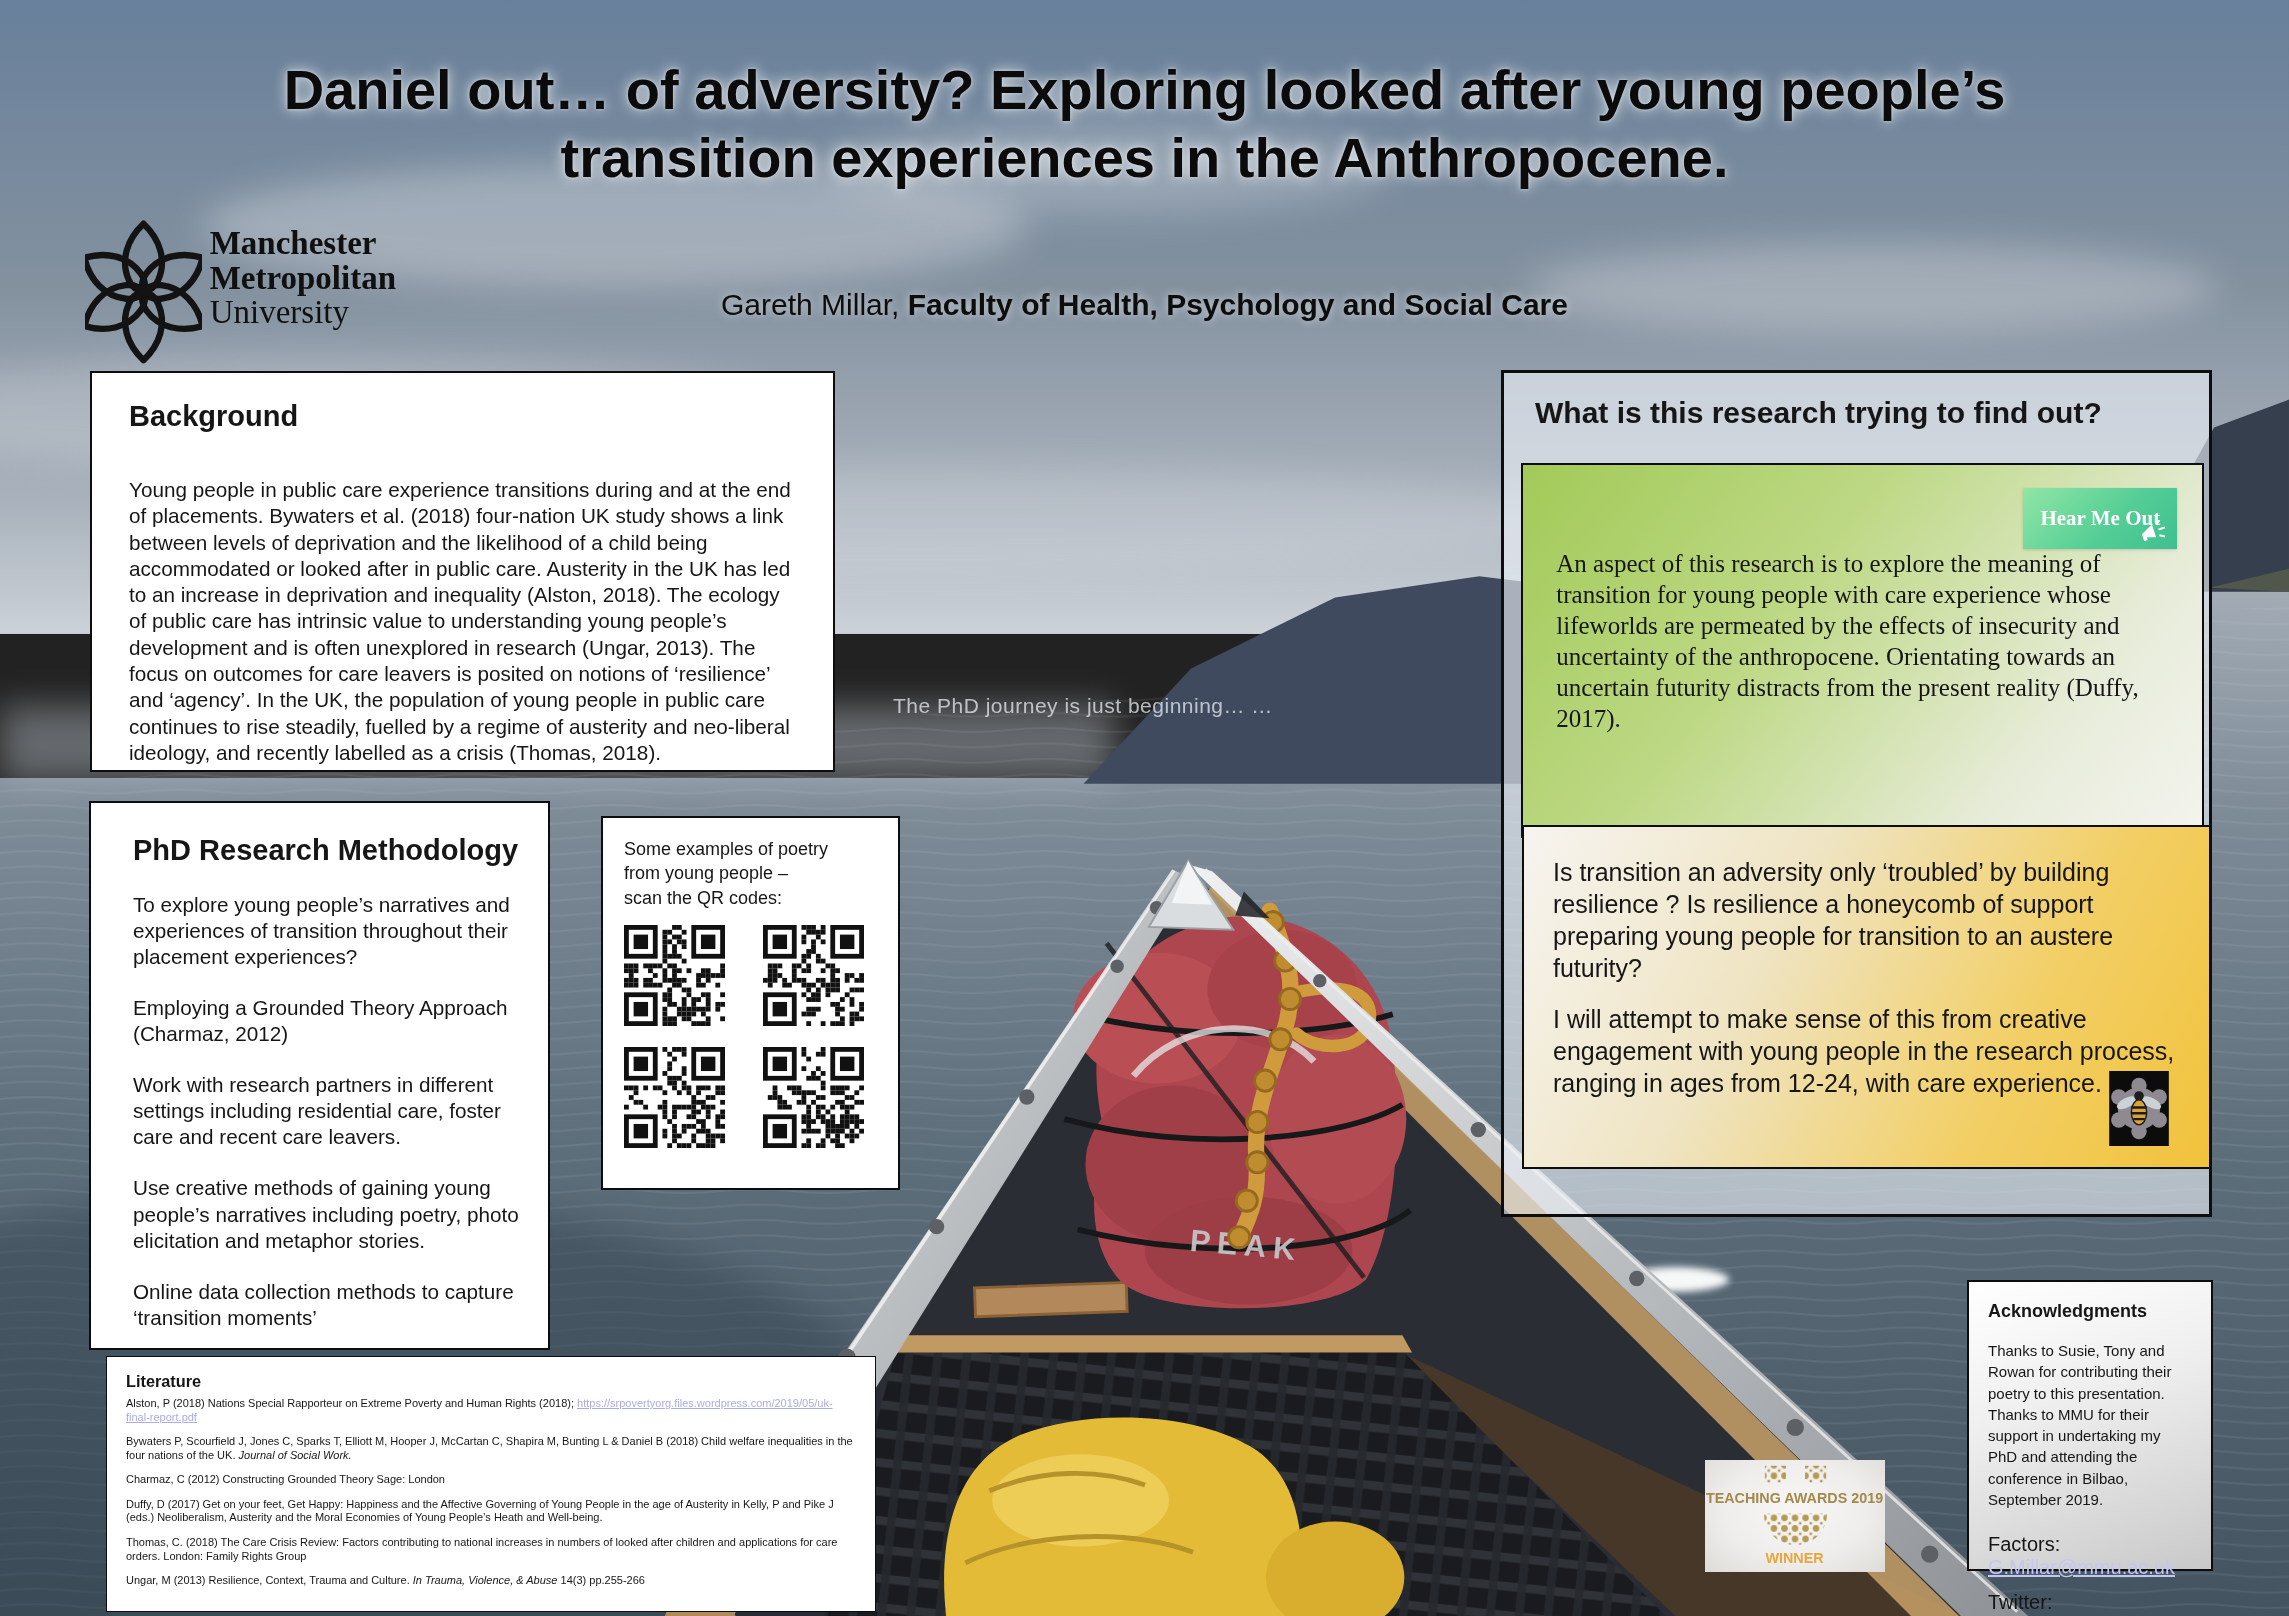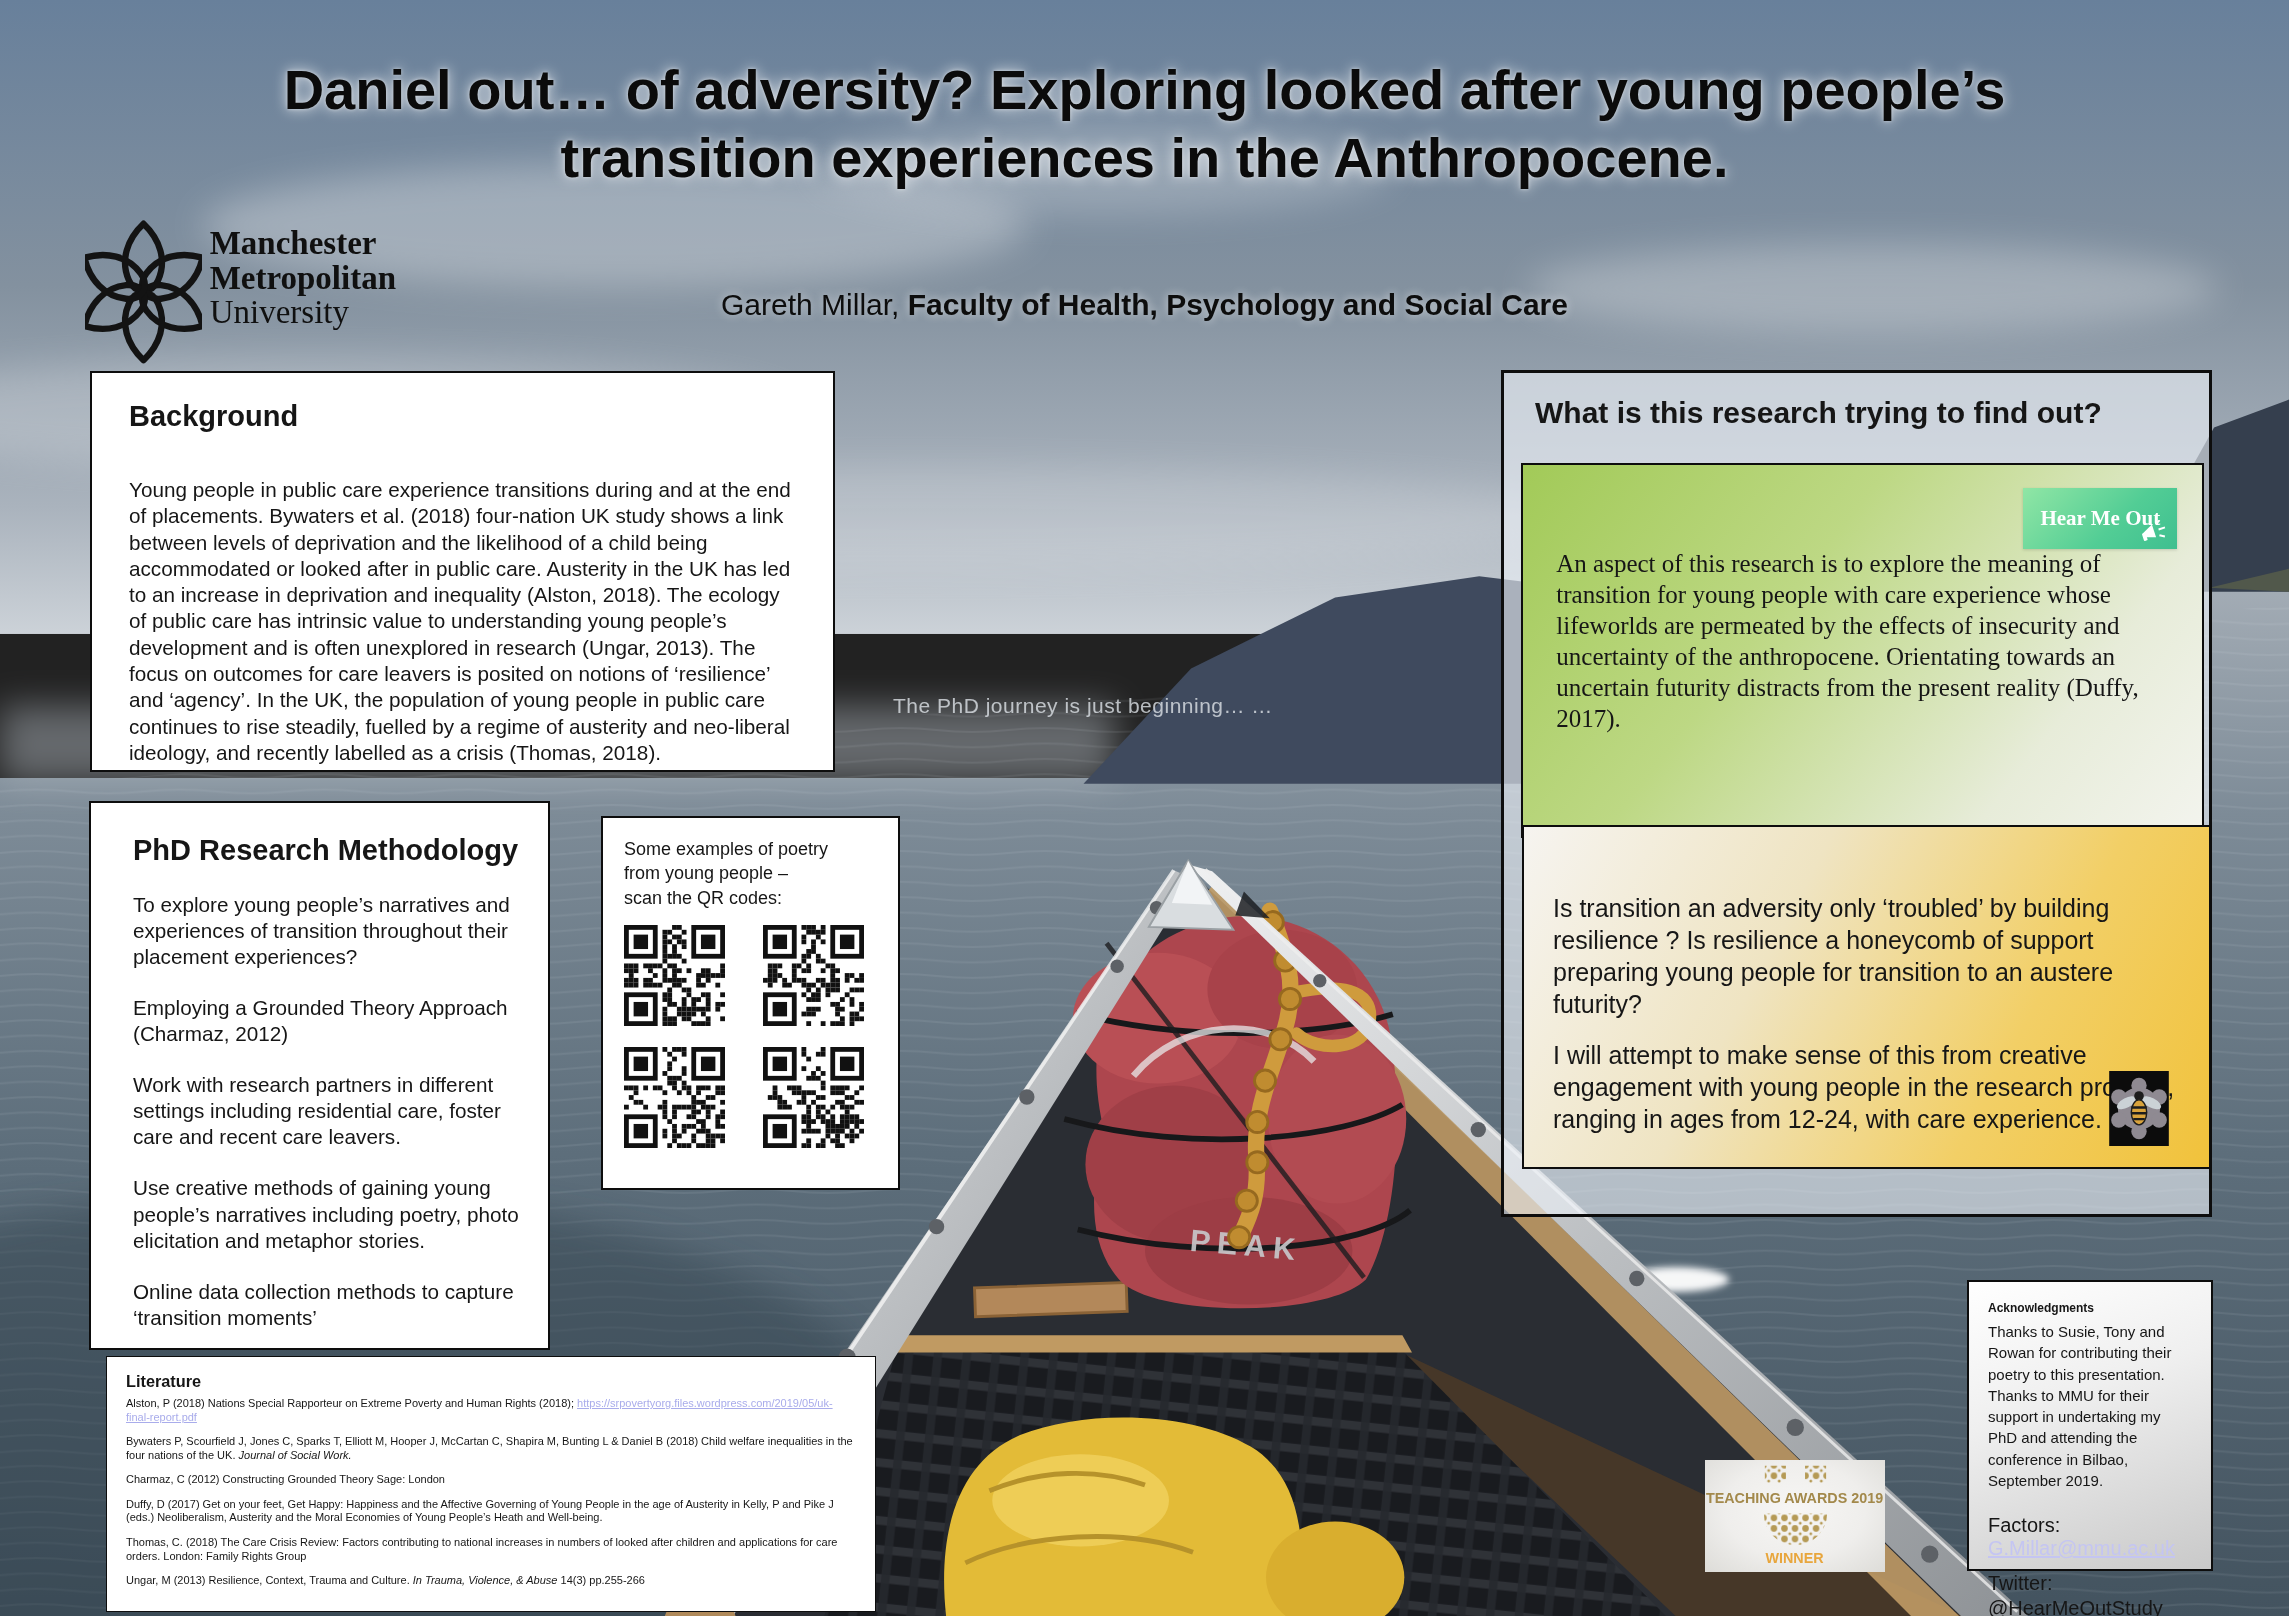--- a/index.html
+++ b/index.html
@@ -57,31 +57,31 @@
     color:#ffffff;font-family:"Liberation Serif",serif;font-weight:bold;font-size:21px;
     display:flex;align-items:center;justify-content:center;
     box-shadow:0 1px 2.9px rgba(0,0,0,.15);
   }
   #hmo-badge svg{position:absolute;right:7.7px;bottom:3.8px;}
   #yellow-box{
     position:absolute;left:18px;top:452px;width:689px;height:344px;box-sizing:border-box;
     border:2.9px solid #0d0d0d;
     background:linear-gradient(118deg,#f6f4f0 0%,#efe4c2 36%,#f2cf66 70%,#f1c23b 100%);
   }
-  #yellow-box .txt{position:absolute;left:29px;top:29px;width:634px;font-size:25px;line-height:1.28;margin-top:36px;}
+  #yellow-box .txt{position:absolute;left:29px;top:29px;width:634px;font-size:25px;line-height:1.28;}
   #yellow-box .txt p{margin:0 0 19px 0;}
   #bee{position:absolute;right:40px;bottom:21px;}
   
   #ack-box{
     left:1967px;top:1280px;width:246px;height:291px;padding:19px 19px;
     background:linear-gradient(160deg,#ffffff 0%,#efefef 40%,#c9c9c9 100%);
     border:2.9px solid #0d0d0d;overflow:visible;
   }
   #ack-box{position:absolute;box-sizing:border-box;z-index:2;}
-  #ack-box .h{font-size:12px;font-weight:bold;margin-bottom:6px;}
+  #ack-box .h{font-size:18px;font-weight:bold;margin-bottom:18px;}
   #ack-box .b{font-size:15px;line-height:1.42;}
   #ack-box .lbl{font-size:20px;margin-top:23px;}
   #ack-box .lbl2{font-size:20px;margin-top:11.5px;}
   #ack-box a{color:#c4c5f2;text-decoration:underline;font-size:20px;}
   #ack-box .handle{font-size:20px;margin-top:1.9px;}
   
   #lit-box{left:106px;top:1356px;width:770px;height:256px;padding:15.4px 19px;border-width:1.9px;}
   #lit-box .h{font-size:16.3px;font-weight:bold;margin-bottom:5.8px;}
   .lit-entry{font-size:11px;line-height:1.25;margin-bottom:10.6px;}
   .lit-entry .it{font-style:italic;}

